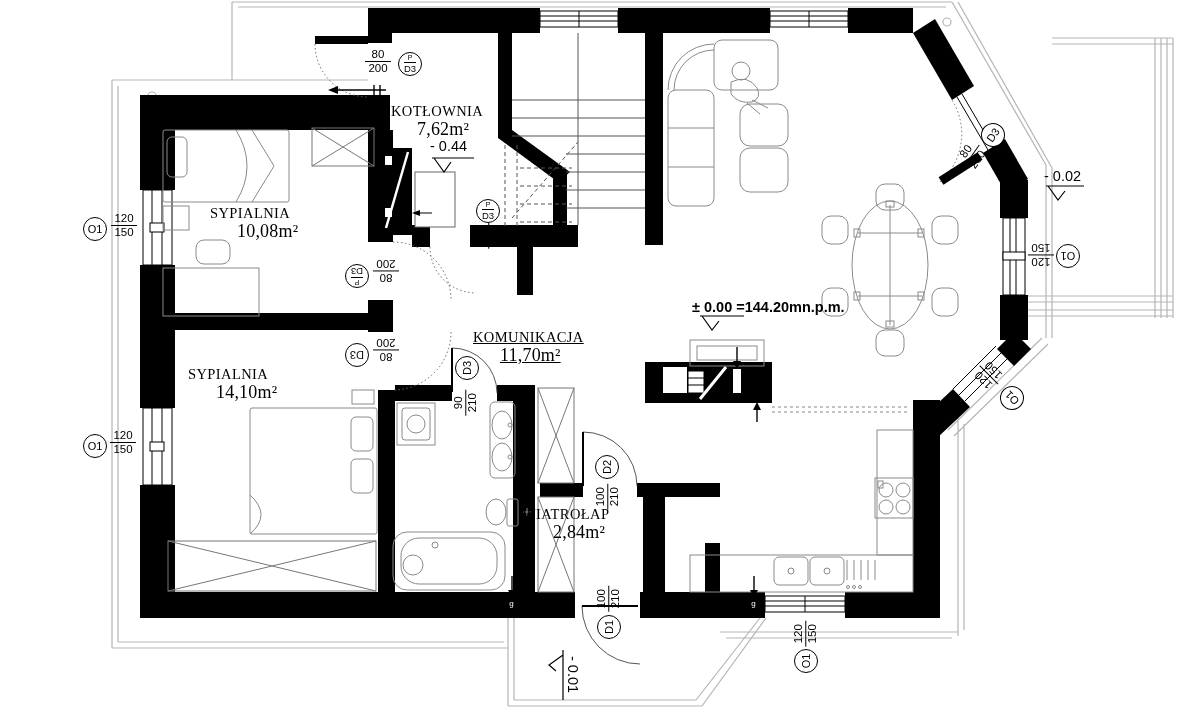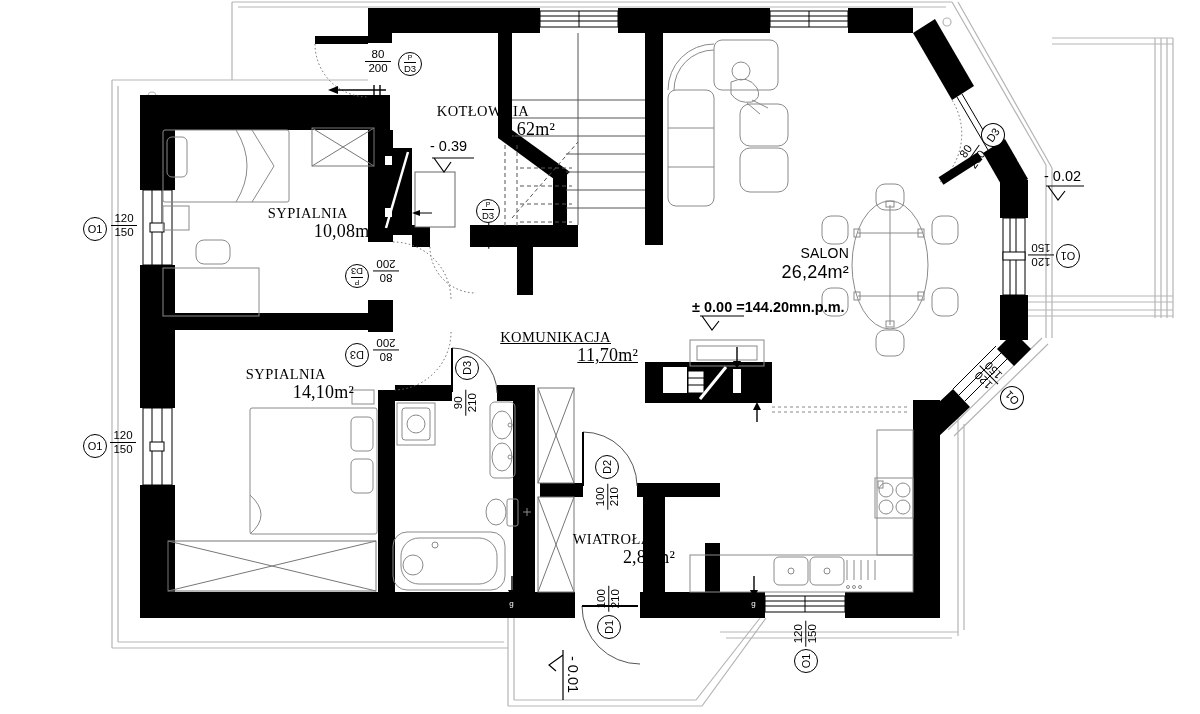--- a/index.html
+++ b/index.html
@@ -1,21 +1,21 @@
 <!DOCTYPE html>
 <html><head>
 <meta charset="utf-8">
 <style>
   html,body{margin:0;padding:0;background:#fff;}
   .plan{position:relative;width:1200px;height:714px;background:#fff;overflow:hidden;
         font-family:"Liberation Sans",sans-serif;}
   .plan svg{position:absolute;left:0;top:0;}
   .lbl{position:absolute;color:#000;}
-  .room{width:130px;text-align:right;font-family:"Liberation Serif","DejaVu Serif",serif;
-        font-size:14.5px;letter-spacing:.4px;line-height:1.12;padding-left:8px;}
+  .room{width:130px;text-align:left;font-family:"Liberation Serif","DejaVu Serif",serif;
+        font-size:14.5px;letter-spacing:.4px;line-height:1.12;}
   .room .area{display:block;font-size:18px;letter-spacing:.2px;}
   .room.sans{font-family:"Liberation Sans",sans-serif;font-size:14px;letter-spacing:.2px;}
   .level{font-size:14.5px;white-space:nowrap;}
   .tag-circle{position:absolute;box-sizing:border-box;width:24px;height:24px;border:1.2px solid #000;
         border-radius:50%;background:#fff;display:flex;align-items:center;justify-content:center;
         font-size:11px;line-height:1;}
   .tag-circle.split{flex-direction:column;justify-content:center;}
   .tag-circle .p{font-size:7px;border-bottom:1px solid #000;padding:0 4px 1px 4px;}
   .tag-circle .t{font-size:9.5px;padding-top:1px;}
   .frac{position:absolute;width:36px;display:flex;flex-direction:column;align-items:center;
@@ -289,30 +289,26 @@
     <span class="area" style="transform:translateX(27px);">10,08m²</span>
   </div>
   <div class="lbl room" style="left:188px;top:366px;">
     <span>SYPIALNIA</span>
     <span class="area" style="transform:translateX(28px);">14,10m²</span>
   </div>
   <div class="lbl room" style="left:473px;top:329px;text-decoration:underline;">
     <span>KOMUNIKACJA</span>
     <span class="area" style="transform:translateX(27px);">11,70m²</span>
   </div>
-  <div class="lbl room" style="left:522px;top:531px;">
+  <div class="lbl room" style="left:522px;top:506px;">
     <span>WIATROŁAP</span>
-    <span class="area" style="transform:translateX(15px);">2,84m²</span>
-  </div>
-  <div class="lbl room sans" style="left:711px;top:246px;">
-    <span>SALON</span>
-    <span class="area">26,24m²</span>
-  </div>
-
-  <div class="lbl level" style="left:430px;top:138px;">- 0.39</div>
+    <span class="area" style="transform:translateX(15px);margin-left:16px;">2,84m²</span>
+  </div>
+
+  <div class="lbl level" style="left:430px;top:138px;">- 0.44</div>
   <div class="lbl level" style="left:692px;top:299px;font-weight:bold;">± 0.00 =144.20mn.p.m.</div>
   <div class="lbl level" style="left:1044px;top:168px;">- 0.02</div>
   <div class="lbl level" style="left:545px;top:676px;width:56px;transform:rotate(90deg);">- 0.01</div>
 
   <div class="tag-circle split" style="left:398px;top:52px;">
     <span class="p">P</span>
     <span class="t">D3</span>
   </div>
   <div class="frac" style="left:360px;top:48px;">
     <span class="top">80</span>

